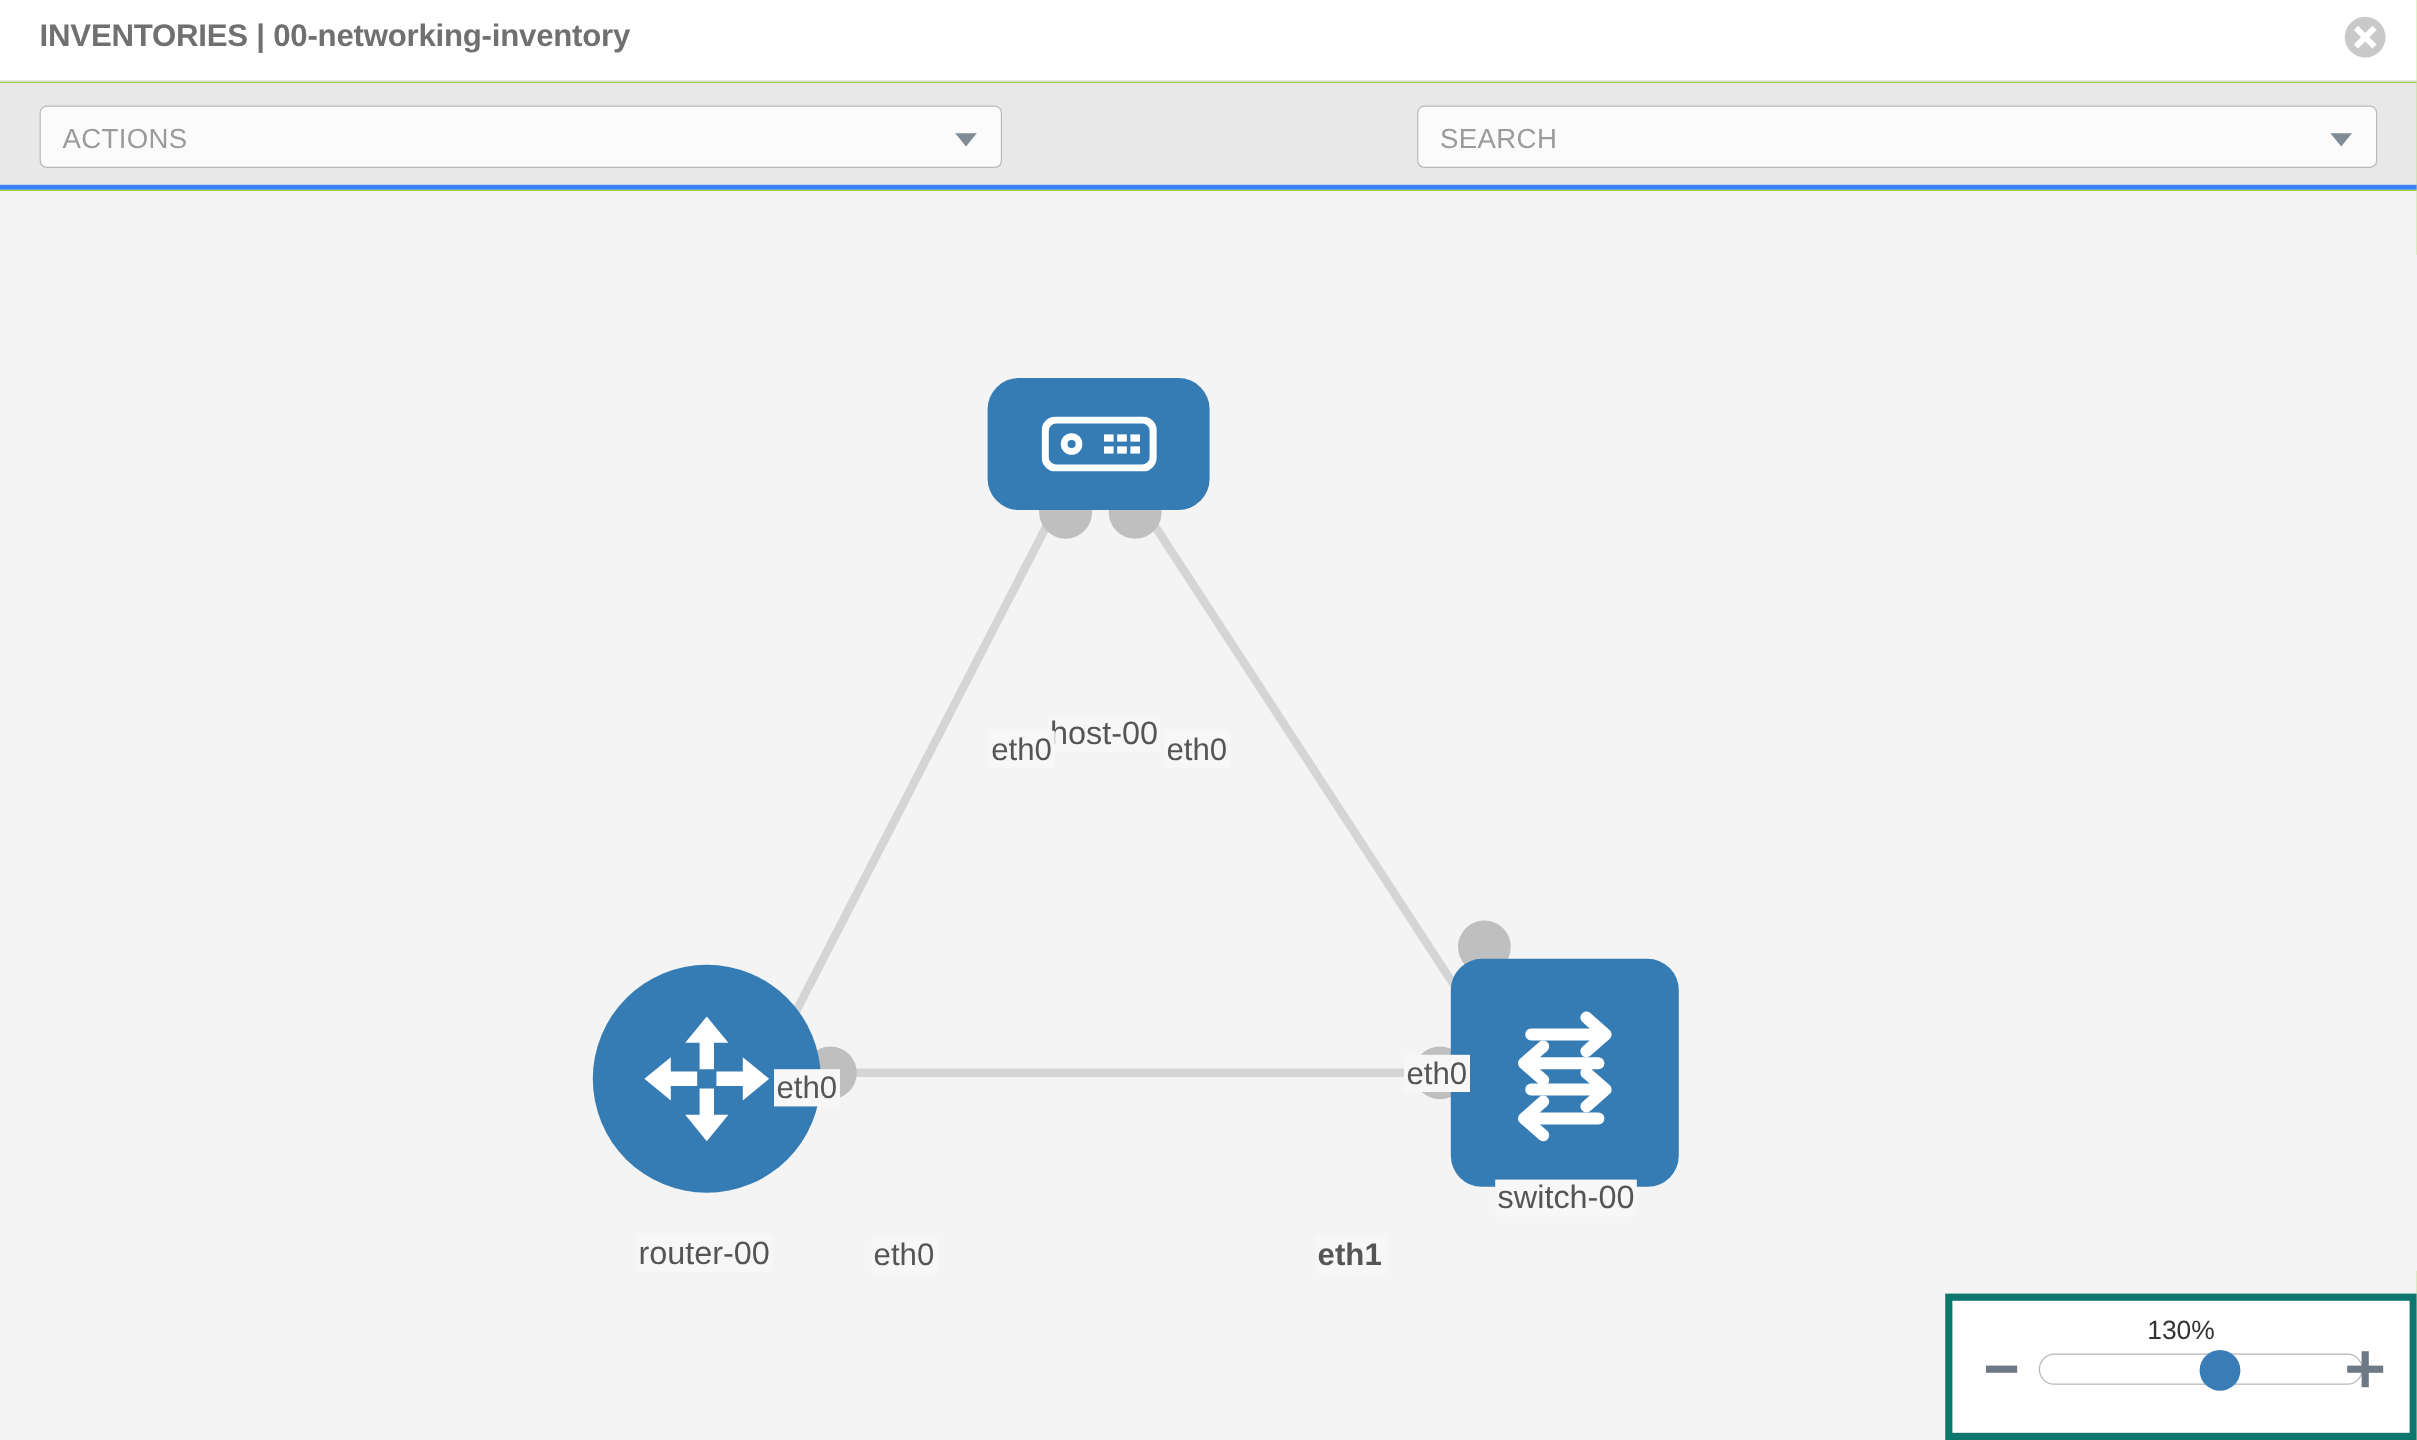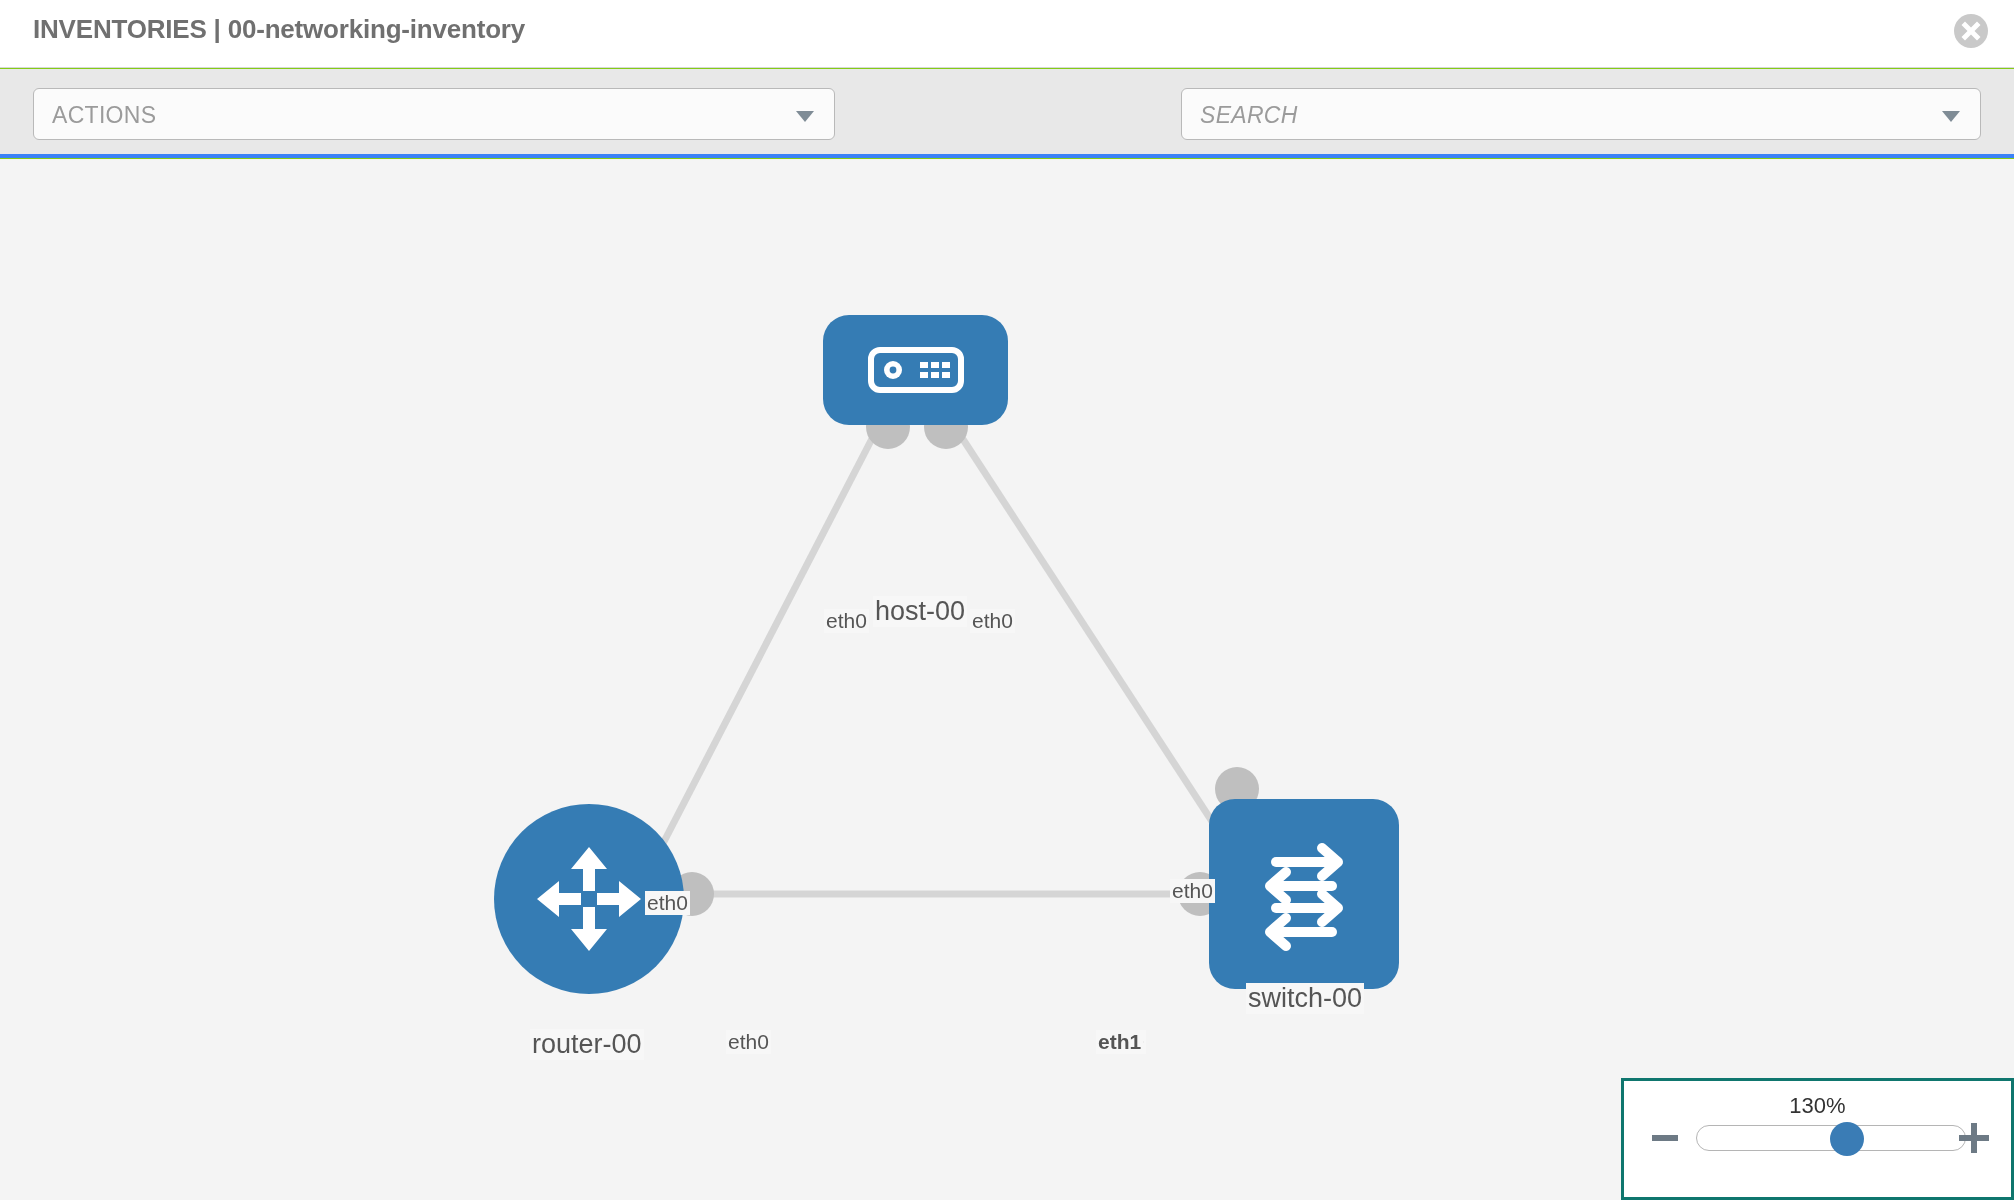--- a/index.html
+++ b/index.html
@@ -94,21 +94,20 @@
     background: #fbfbfb;
     border: 1px solid #b9b9b9;
     border-radius: 6px;
   }
   .search-box .label {
     position: absolute;
     left: 18px; top: 13px;
     font-size: 23px;
     color: #9b9b9b;
     letter-spacing: 0.3px;
-    font-style: italic;
   }
 
   
   .canvas {
     position: absolute;
     left: 0; top: 159px;
     width: 2014px; height: 1041px;
     background: #f4f4f4;
     overflow: hidden;
   }
@@ -132,41 +131,41 @@
     background: #f7f7f7;
     white-space: nowrap;
     padding: 0 2px;
   }
   .lbl-host   { left: 873px; top: 437px; }
   .lbl-router { left: 530px; top: 870px; text-align: right; }
   .lbl-switch { left: 1246px; top: 824px; }
 
   .port-label {
     position: absolute;
-    font-size: 21px;
+    font-size: 26px;
     color: #555555;
     background: #f7f7f7;
     white-space: nowrap;
     padding: 0 2px;
   }
   .p-host-left   { left: 824px; top: 450px; }
   .p-host-right  { left: 970px; top: 450px; }
   .p-router-up   { left: 645px; top: 732px; }
   .p-switch-up   { left: 1170px; top: 720px; }
   .p-router-rt   { left: 726px; top: 871px; }
   .p-switch-lf0  { left: 1101px; top: 871px; }
   .p-switch-lf1  { left: 1096px; top: 871px; font-weight: bold; }
 
   
   .zoom-panel {
     position: absolute;
     left: 1621px; top: 1078px;
     width: 393px; height: 122px;
     background: #ffffff;
-    border: 3px solid #0f766e;
+    border: 6px solid #0f766e;
   }
   .zoom-value {
     position: absolute;
     top: 12px; left: 0; right: 0;
     text-align: center;
     font-size: 22px;
     color: #333333;
   }
   .zoom-minus {
     position: absolute;

